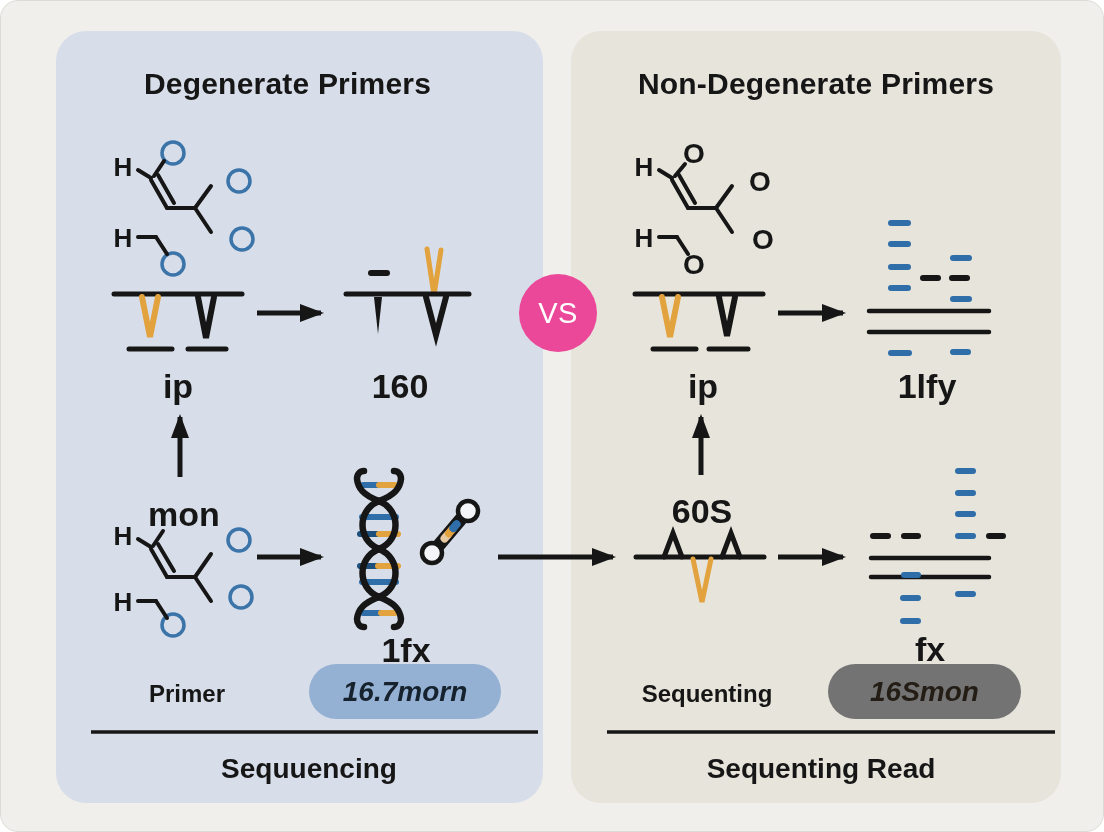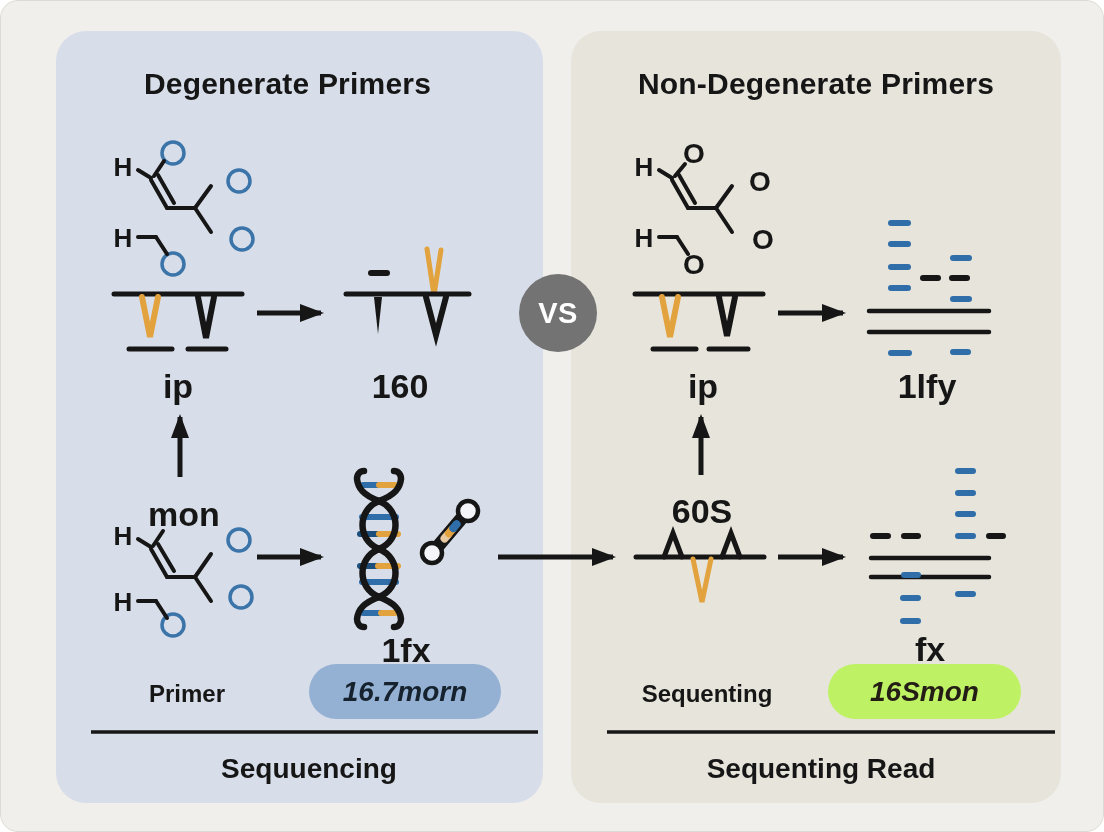--- a/index.html
+++ b/index.html
@@ -17,26 +17,26 @@
   .title{font-size:30px;font-weight:600;letter-spacing:.2px;}
   .small{font-size:34px;font-weight:700;}
   .footer{font-size:24px;font-weight:600;}
   .caption{font-size:28px;font-weight:600;}
   .pill{
     position:absolute;z-index:3;border-radius:28px;
     display:flex;align-items:center;justify-content:center;
     font-size:28px;font-weight:600;font-style:italic;
   }
   .pill-blue{left:308px;top:663px;width:192px;height:55px;background:#94b1d4;color:#16222e;}
-  .pill-tan{left:827px;top:663px;width:193px;height:55px;background:#bef264;color:#241d15;}
+  .pill-tan{left:827px;top:663px;width:193px;height:55px;background:#737373;color:#241d15;}
   .vs{
     position:absolute;left:518px;top:273px;width:78px;height:78px;z-index:5;
-    border-radius:50%;background:#737373;color:#ffffff;
+    border-radius:50%;background:#ec4899;color:#ffffff;
     display:flex;align-items:center;justify-content:center;
-    font-size:29px;font-weight:700;letter-spacing:.5px;
+    font-size:29px;font-weight:400;letter-spacing:.5px;
   }
 </style>
 </head>
 <body>
 
 <div class="canvas">
 
   <div class="panel panel-left"></div>
   <div class="panel panel-right"></div>
 

